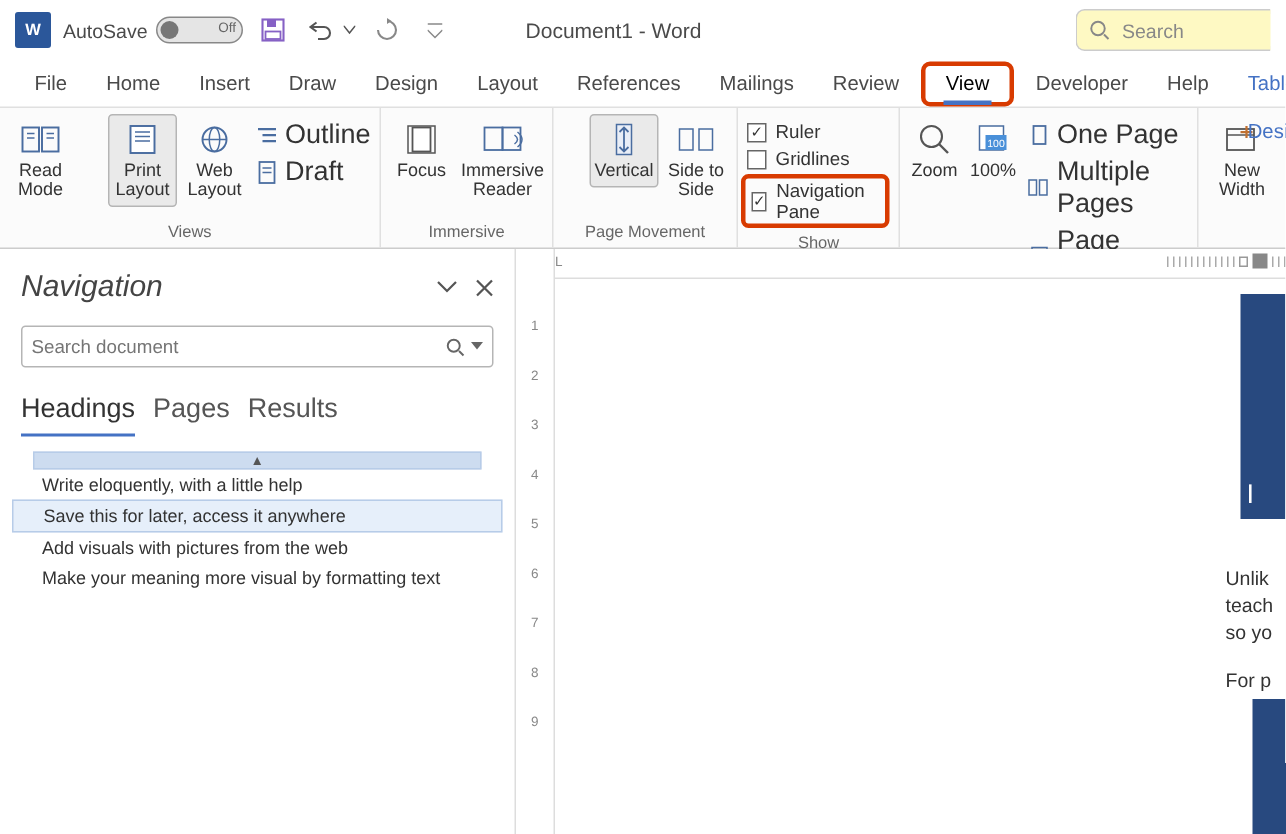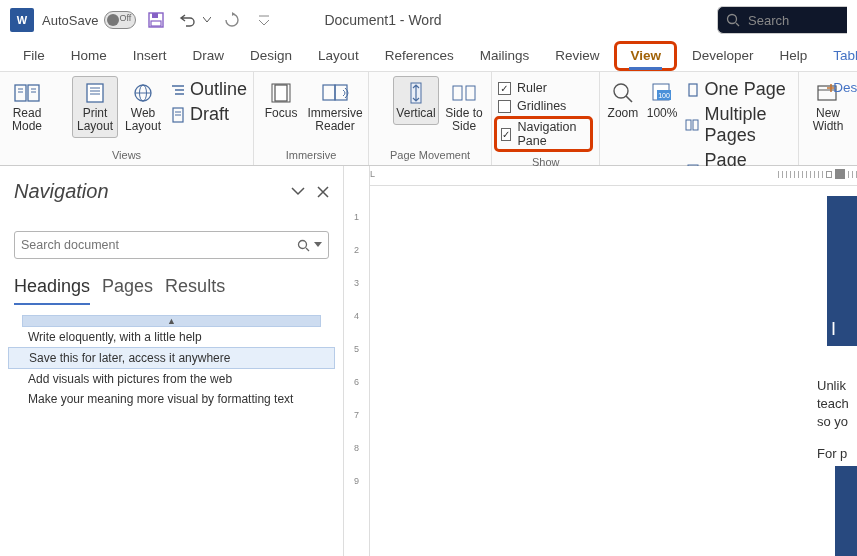--- a/index.html
+++ b/index.html
@@ -2,31 +2,31 @@
 <html><head>
 <meta charset="utf-8">
 <style>
   * { box-sizing: border-box; margin: 0; padding: 0; font-family: "Segoe UI", Arial, sans-serif; }
   body { background: #fff; width: 857px; height: 556px; overflow: hidden; font-size: 13px; color: #333; }
 
   
   .titlebar { display: flex; align-items: center; height: 40px; padding: 0 10px; gap: 8px; }
   .word-icon { width: 24px; height: 24px; background: #2b579a; color: #fff; display: flex; align-items: center; justify-content: center; font-size: 11px; font-weight: bold; border-radius: 2px; }
   .autosave { display: flex; align-items: center; gap: 6px; font-size: 13px; color: #4a4a4a; }
-  .toggle { width: 32px; height: 18px; border-radius: 9px; border: 1px solid #888; background: #e5e5e5; position: relative; }
+  .toggle { width: 58px; height: 18px; border-radius: 9px; border: 1px solid #888; background: #e5e5e5; position: relative; }
   .toggle .knob { width: 12px; height: 12px; border-radius: 50%; background: #777; position: absolute; top: 2px; left: 2px; }
   .toggle .off-label { position: absolute; right: 4px; top: 1px; font-size: 9px; color: #666; }
   .qat-btn { width: 24px; height: 24px; display: flex; align-items: center; justify-content: center; cursor: pointer; color: #5b4e8a; }
   .doc-title { margin-left: 40px; font-size: 14px; color: #4a4a4a; }
-  .search-box { margin-left: auto; height: 28px; min-width: 130px; border: 1px solid #ccc; border-top-left-radius: 6px; border-bottom-left-radius: 6px; display: flex; align-items: center; padding: 0 8px; gap: 8px; color: #888; background:#0f172a; border-right: none; }
+  .search-box { margin-left: auto; height: 28px; min-width: 130px; border: 1px solid #ccc; border-top-left-radius: 6px; border-bottom-left-radius: 6px; display: flex; align-items: center; padding: 0 8px; gap: 8px; color: #888; background:#fef9c3; border-right: none; }
 
   
   .tabs { display: flex; align-items: center; height: 32px; padding: 0 10px; gap: 0; border-bottom: 1px solid #e0e0e0; }
   .tab { padding: 0 13px; height: 32px; line-height: 32px; font-size: 13.5px; color: #4a4a4a; cursor: pointer; position: relative; }
-  .tab.active { color: #a16207; font-weight: bold; }
+  .tab.active { color: #000000; }
   .tab.active::after { content: ""; position: absolute; bottom: 0; left: 12px; right: 12px; height: 3px; background: #4472c4; }
   .tab.context { color: #4472c4; }
   .tab.highlighted { border: 3px solid #d83b01; border-radius: 6px; height: 30px; line-height: 24px; margin: 0 2px; }
   .tab.highlighted::after { bottom: -2px; }
 
   
   .ribbon { display: flex; height: 94px; border-bottom: 1px solid #ccc; background: #fbfbfb; }
   .group { border-right: 1px solid #e0e0e0; display: flex; flex-direction: column; padding: 2px 4px; }
   .group-body { flex: 1; display: flex; align-items: flex-start; gap: 2px; padding-top: 2px; }
   .group-label { text-align: center; font-size: 11px; color: #666; height: 16px; line-height: 16px; }
@@ -39,21 +39,21 @@
   .check-row.highlighted { border: 3px solid #d83b01; border-radius: 5px; padding: 1px 4px; margin-left: -4px; }
   .small-row { display: flex; align-items: center; gap: 4px; font-size: 18px; color: #333; cursor: pointer; padding: 1px 0; }
   .small-row .sic { width: 16px; height: 16px; display:flex; align-items:center; justify-content:center; }
 
   
   .main { display: flex; height: calc(556px - 40px - 32px - 94px); }
   .nav-pane { width: 344px; border-right: 1px solid #ddd; background: #fff; padding: 10px 8px; }
   .nav-header { display: flex; align-items: center; justify-content: space-between; padding: 4px 6px; font-style: italic; }
   .nav-title { font-size: 20px; color: #444; }
   .nav-controls { display: flex; gap: 12px; color: #555; font-size: 14px; }
-  .nav-search { margin: 24px 6px 0; height: 28px; border: 1px solid #b5b5b5; border-radius: 3px; display: flex; align-items: center; padding: 0 6px; gap:4px; }
+  .nav-search { margin: 10px 6px 0; height: 28px; border: 1px solid #b5b5b5; border-radius: 3px; display: flex; align-items: center; padding: 0 6px; gap:4px; }
   .nav-search input { flex: 1; border: none; outline: none; font-size: 12.5px; background: transparent; }
   .nav-tabs { display: flex; gap: 12px; margin: 17px 6px 0; font-size: 18px; color: #555; }
   .nav-tab { padding-bottom: 6px; cursor: pointer; }
   .nav-tab.active { color: #333; border-bottom: 2px solid #4472c4; }
   .nav-list { margin: 10px 0 0; }
   .nav-bar-top { height: 12px; background: #cddcf0; border: 1px solid #b7cce8; text-align:center; font-size:9px; color:#555; line-height:10px; margin: 0 14px; }
   .nav-item { padding: 3px 4px 3px 20px; font-size: 12px; color: #333; cursor: pointer; }
   .nav-item.selected { background: #e6effa; border: 1px solid #b7cce8; }
 
   .doc-area { flex:1; position: relative; background: #f9f9f9; display:flex; }

